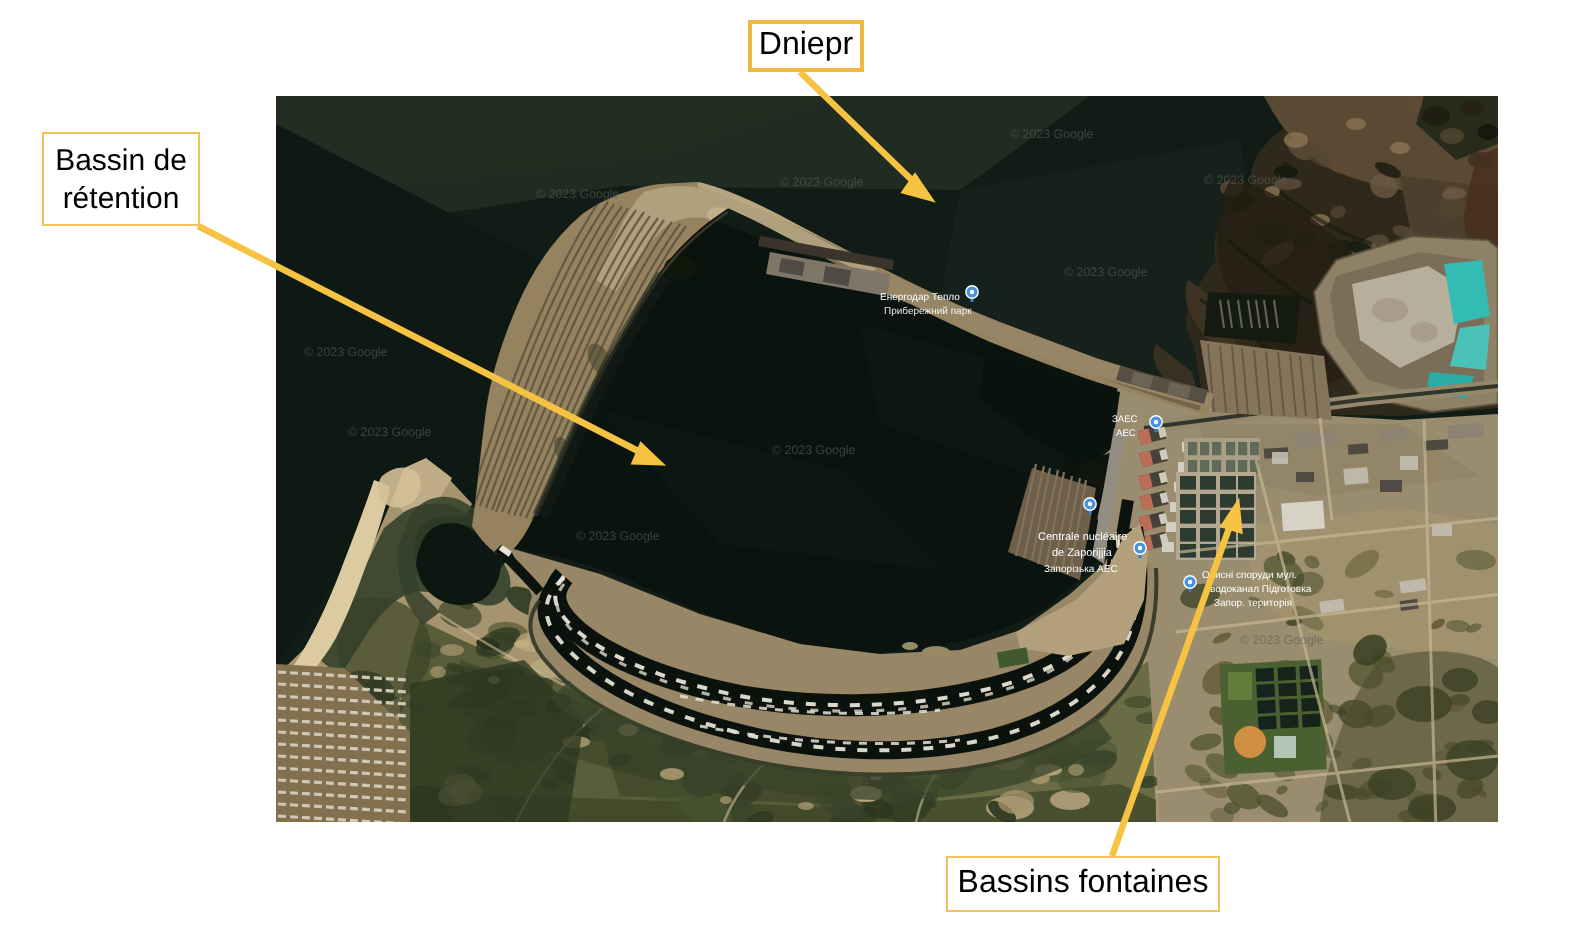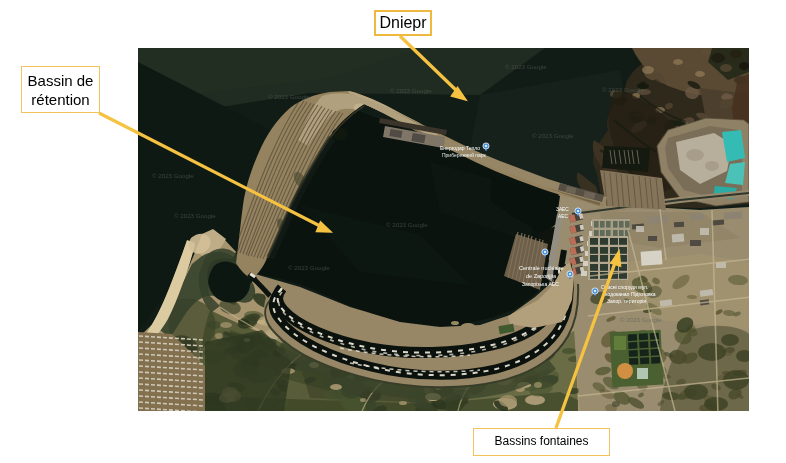--- a/index.html
+++ b/index.html
@@ -789,14 +789,14 @@
 <line x1="556" y1="428" x2="616" y2="260" stroke-width="3.3"></line>
 <polygon points="619,251 611,263 620.5,266" stroke-width="1.6"></polygon>
 </g>
 
 </svg>
 
 <div class="callout" style="left:21px;top:66px;width:79px;height:47px;border:1.5px solid #F3C25C;font-size:15px;line-height:19px;padding-top:4px;">Bassin de<br>rétention</div>
 
 <div class="callout" style="left:374px;top:10px;width:58px;height:26px;border:2px solid #EFB93F;font-size:16px;line-height:22px;">Dniepr</div>
 
-<div class="callout" style="left:473px;top:428px;width:137px;height:28px;border:1.5px solid #F3C25C;font-size:12px;line-height:25px;">Bassins fontaines</div>
+<div class="callout" style="left:473px;top:428px;width:137px;height:28px;border:1.5px solid #F3C25C;font-size:16px;line-height:25px;">Bassins fontaines</div>
 </div>
 
 </body></html>

